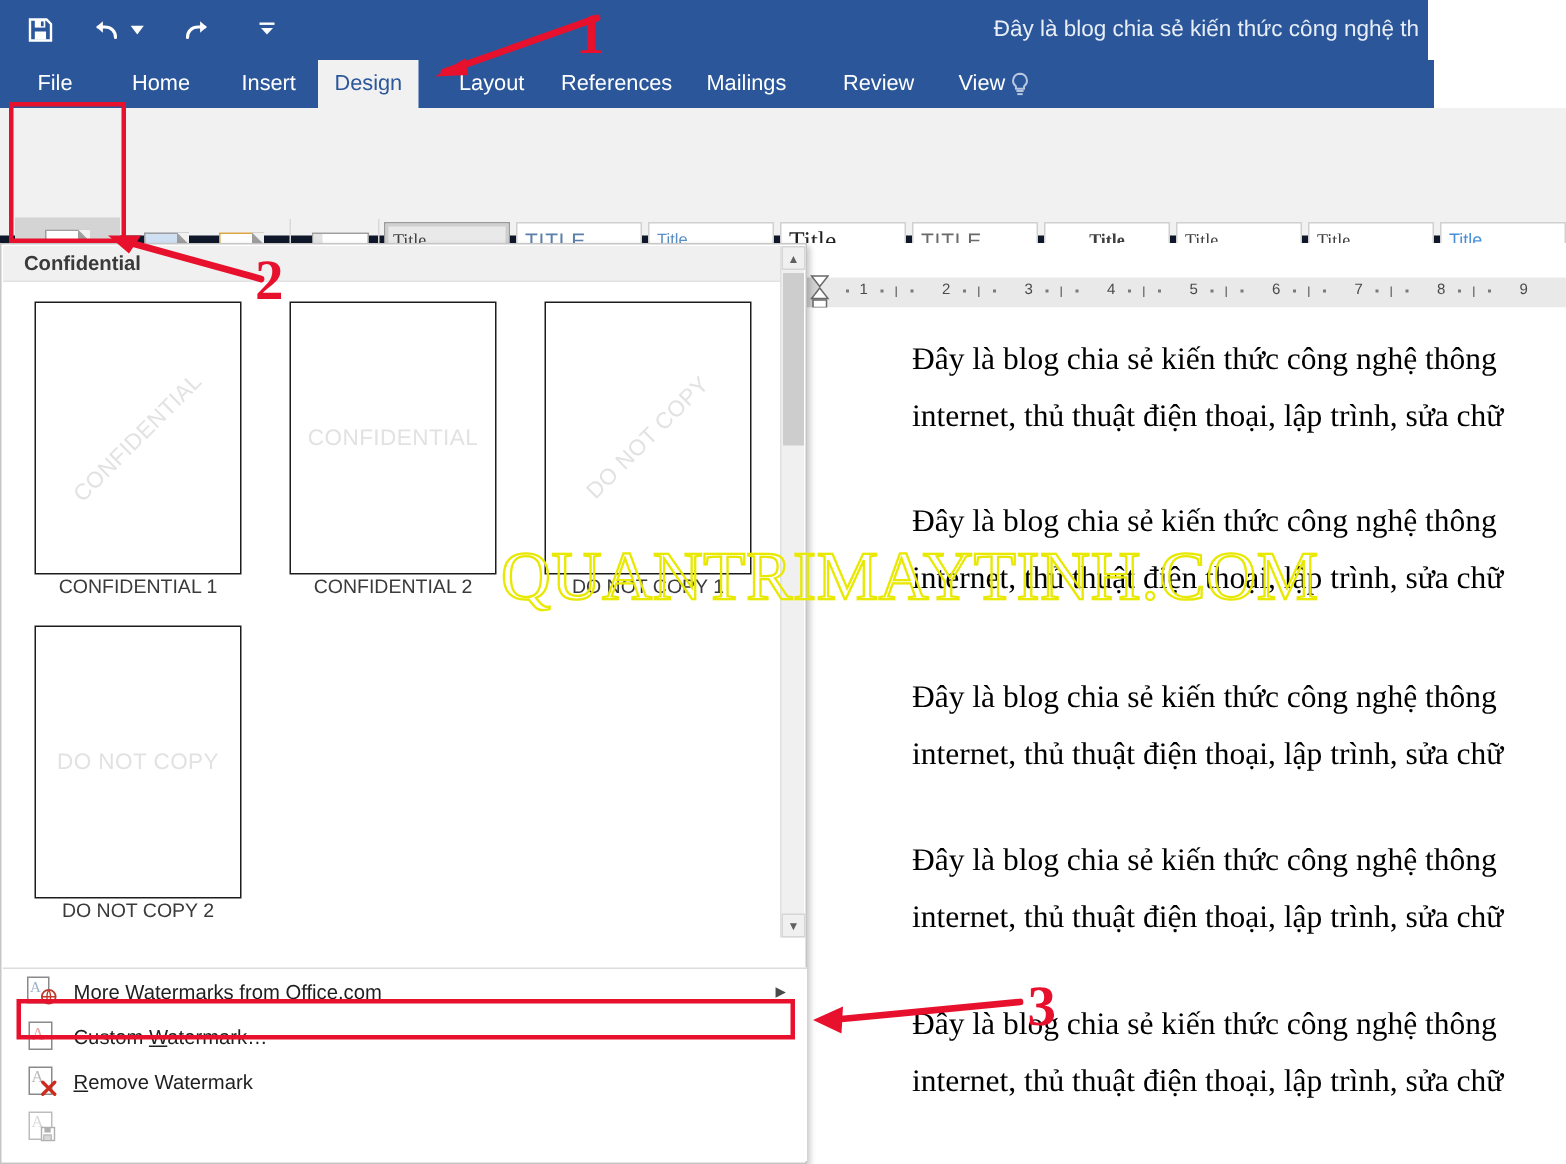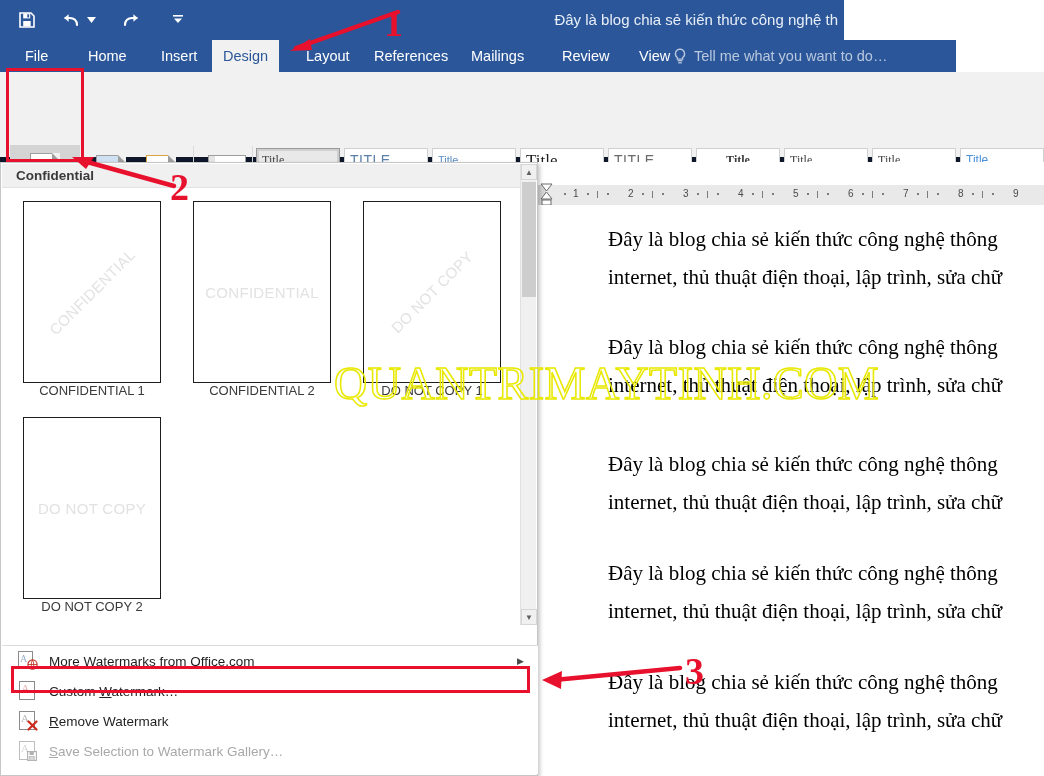--- a/index.html
+++ b/index.html
@@ -5,21 +5,21 @@
   * { box-sizing: border-box; margin:0; padding:0; }
   html,body { width:1044px; height:776px; overflow:hidden; }
   body {
     font-family: "Liberation Sans", sans-serif;
     background:#ffffff;
     position:relative;
   }
 
   
   #titlebar{
-    position:absolute; left:0; top:0; width:844px; height:40px;
+    position:absolute; left:0; top:0; width:952px; height:40px;
     background:#2b579a;
   }
   .qat{ position:absolute; top:7px; width:26px; height:26px;
         display:flex; align-items:center; justify-content:center;
         color:#ffffff; }
   .qat svg{ display:block; }
   #qat-save{ left:14px; }
   #qat-undo{ left:58px; }
   #qat-undo-arrow{ left:84px; width:14px; }
   #qat-redo{ left:118px; }
@@ -292,21 +292,20 @@
   <div class="tab" style="left:551px">Review</div>
   <div class="tab" style="left:628px">View</div>
 
   <div id="tellme-bulb">
     <svg width="16" height="17" viewBox="0 0 16 17">
       <path d="M8 1.2a4.6 4.6 0 00-2.7 8.3v1.6h5.4V9.5A4.6 4.6 0 008 1.2z" fill="none" stroke="#b9c8de" stroke-width="1.3"></path>
       <rect x="5.6" y="12" width="4.8" height="1.3" fill="#b9c8de"></rect>
       <rect x="6.2" y="14.1" width="3.6" height="1.3" fill="#b9c8de"></rect>
     </svg>
   </div>
-  <div id="tellme">Tell me what you want to do…</div>
 </div>
 
 <div id="ribbon">
 
   <div id="ribbon-divider-1"></div>
   <div id="ribbon-divider-2"></div>
 
   <div class="bigbtn" id="btn-watermark">
     <div class="glyph">
       <div class="docicon">
@@ -600,23 +599,20 @@
         <div style="position:absolute;left:3px;top:1px;width:16px;height:19px;
                     background:#fff;border:1px solid #bdbdbd;"></div>
         <div style="position:absolute;left:5px;top:2px;font-size:11px;color:#d8d8d8;
                     font-family:'Liberation Serif',serif;line-height:12px;">A</div>
         <svg width="10" height="10" viewBox="0 0 10 10" style="position:absolute;left:11px;top:11px;">
           <rect x=".6" y=".6" width="8.8" height="8.8" fill="#fff" stroke="#b0b0b0" stroke-width="1.1"></rect>
           <rect x="2.6" y=".6" width="4.2" height="3.4" fill="#b0b0b0"></rect>
           <rect x="2.2" y="5.6" width="5" height="3.8" fill="#d8d8d8" stroke="#b0b0b0" stroke-width=".7"></rect>
         </svg>
       </div>
-      <span>
-        <u>S</u><span>ave Selection to Watermark Gallery…</span>
-      </span>
     </div>
   </div>
 </div>
 
 <div id="site-watermark">QUANTRIMAYTINH.COM</div>
 
 <div class="redbox" id="redbox-watermark"></div>
 <div class="redbox" id="redbox-custom"></div>
 
 <div class="rednum" id="rednum-1">1</div>

